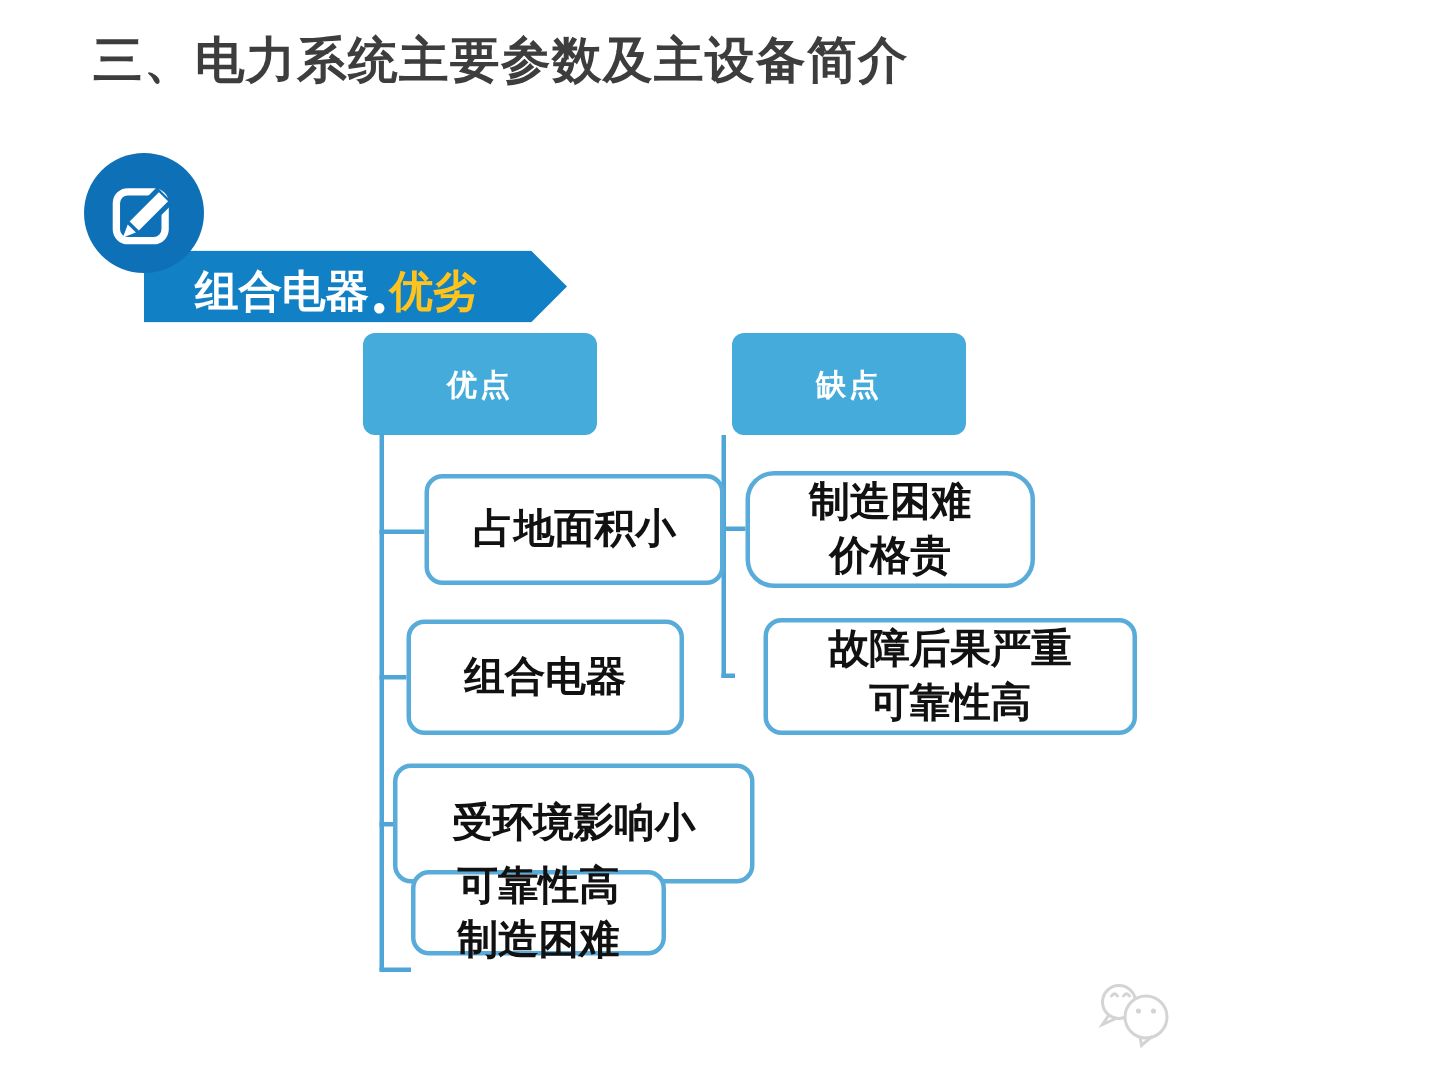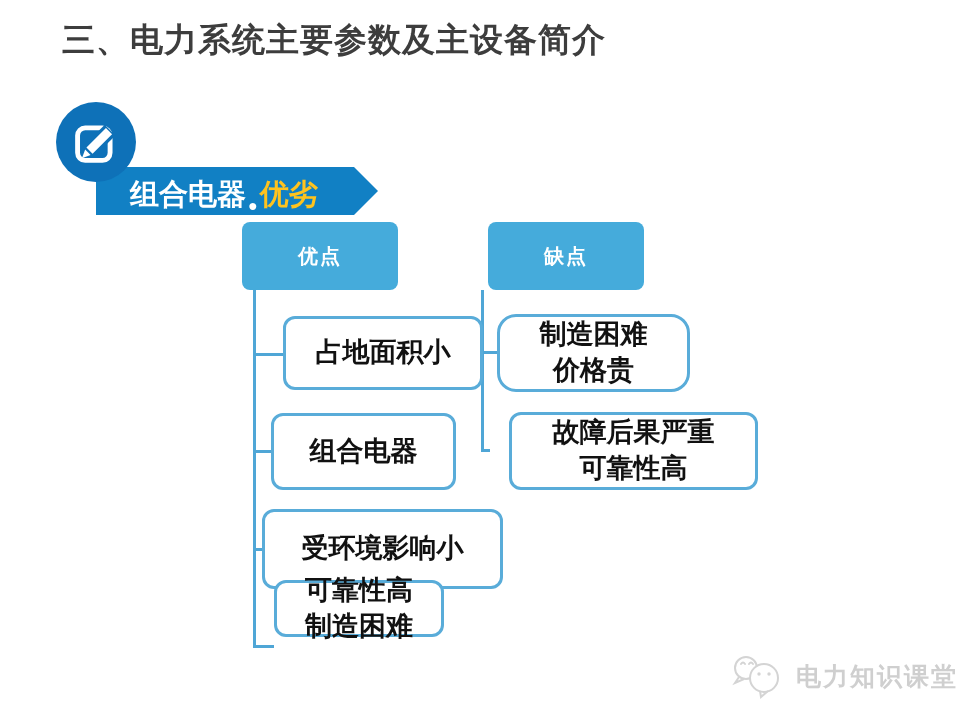--- a/index.html
+++ b/index.html
@@ -148,16 +148,15 @@
         <g fill="none" stroke="#d4d4d4" stroke-width="2" stroke-linecap="round">
           <path d="M11 12 q2 -3 4 0"></path>
           <path d="M19 12 q2 -3 4 0"></path>
         </g>
         <g fill="#d4d4d4">
           <circle cx="29" cy="22" r="1.7"></circle>
           <circle cx="39" cy="22" r="1.7"></circle>
         </g>
       </svg>
     </span>
-    <span>电力知识课堂</span>
   </div>
 
 </div>
 
 </body></html>

